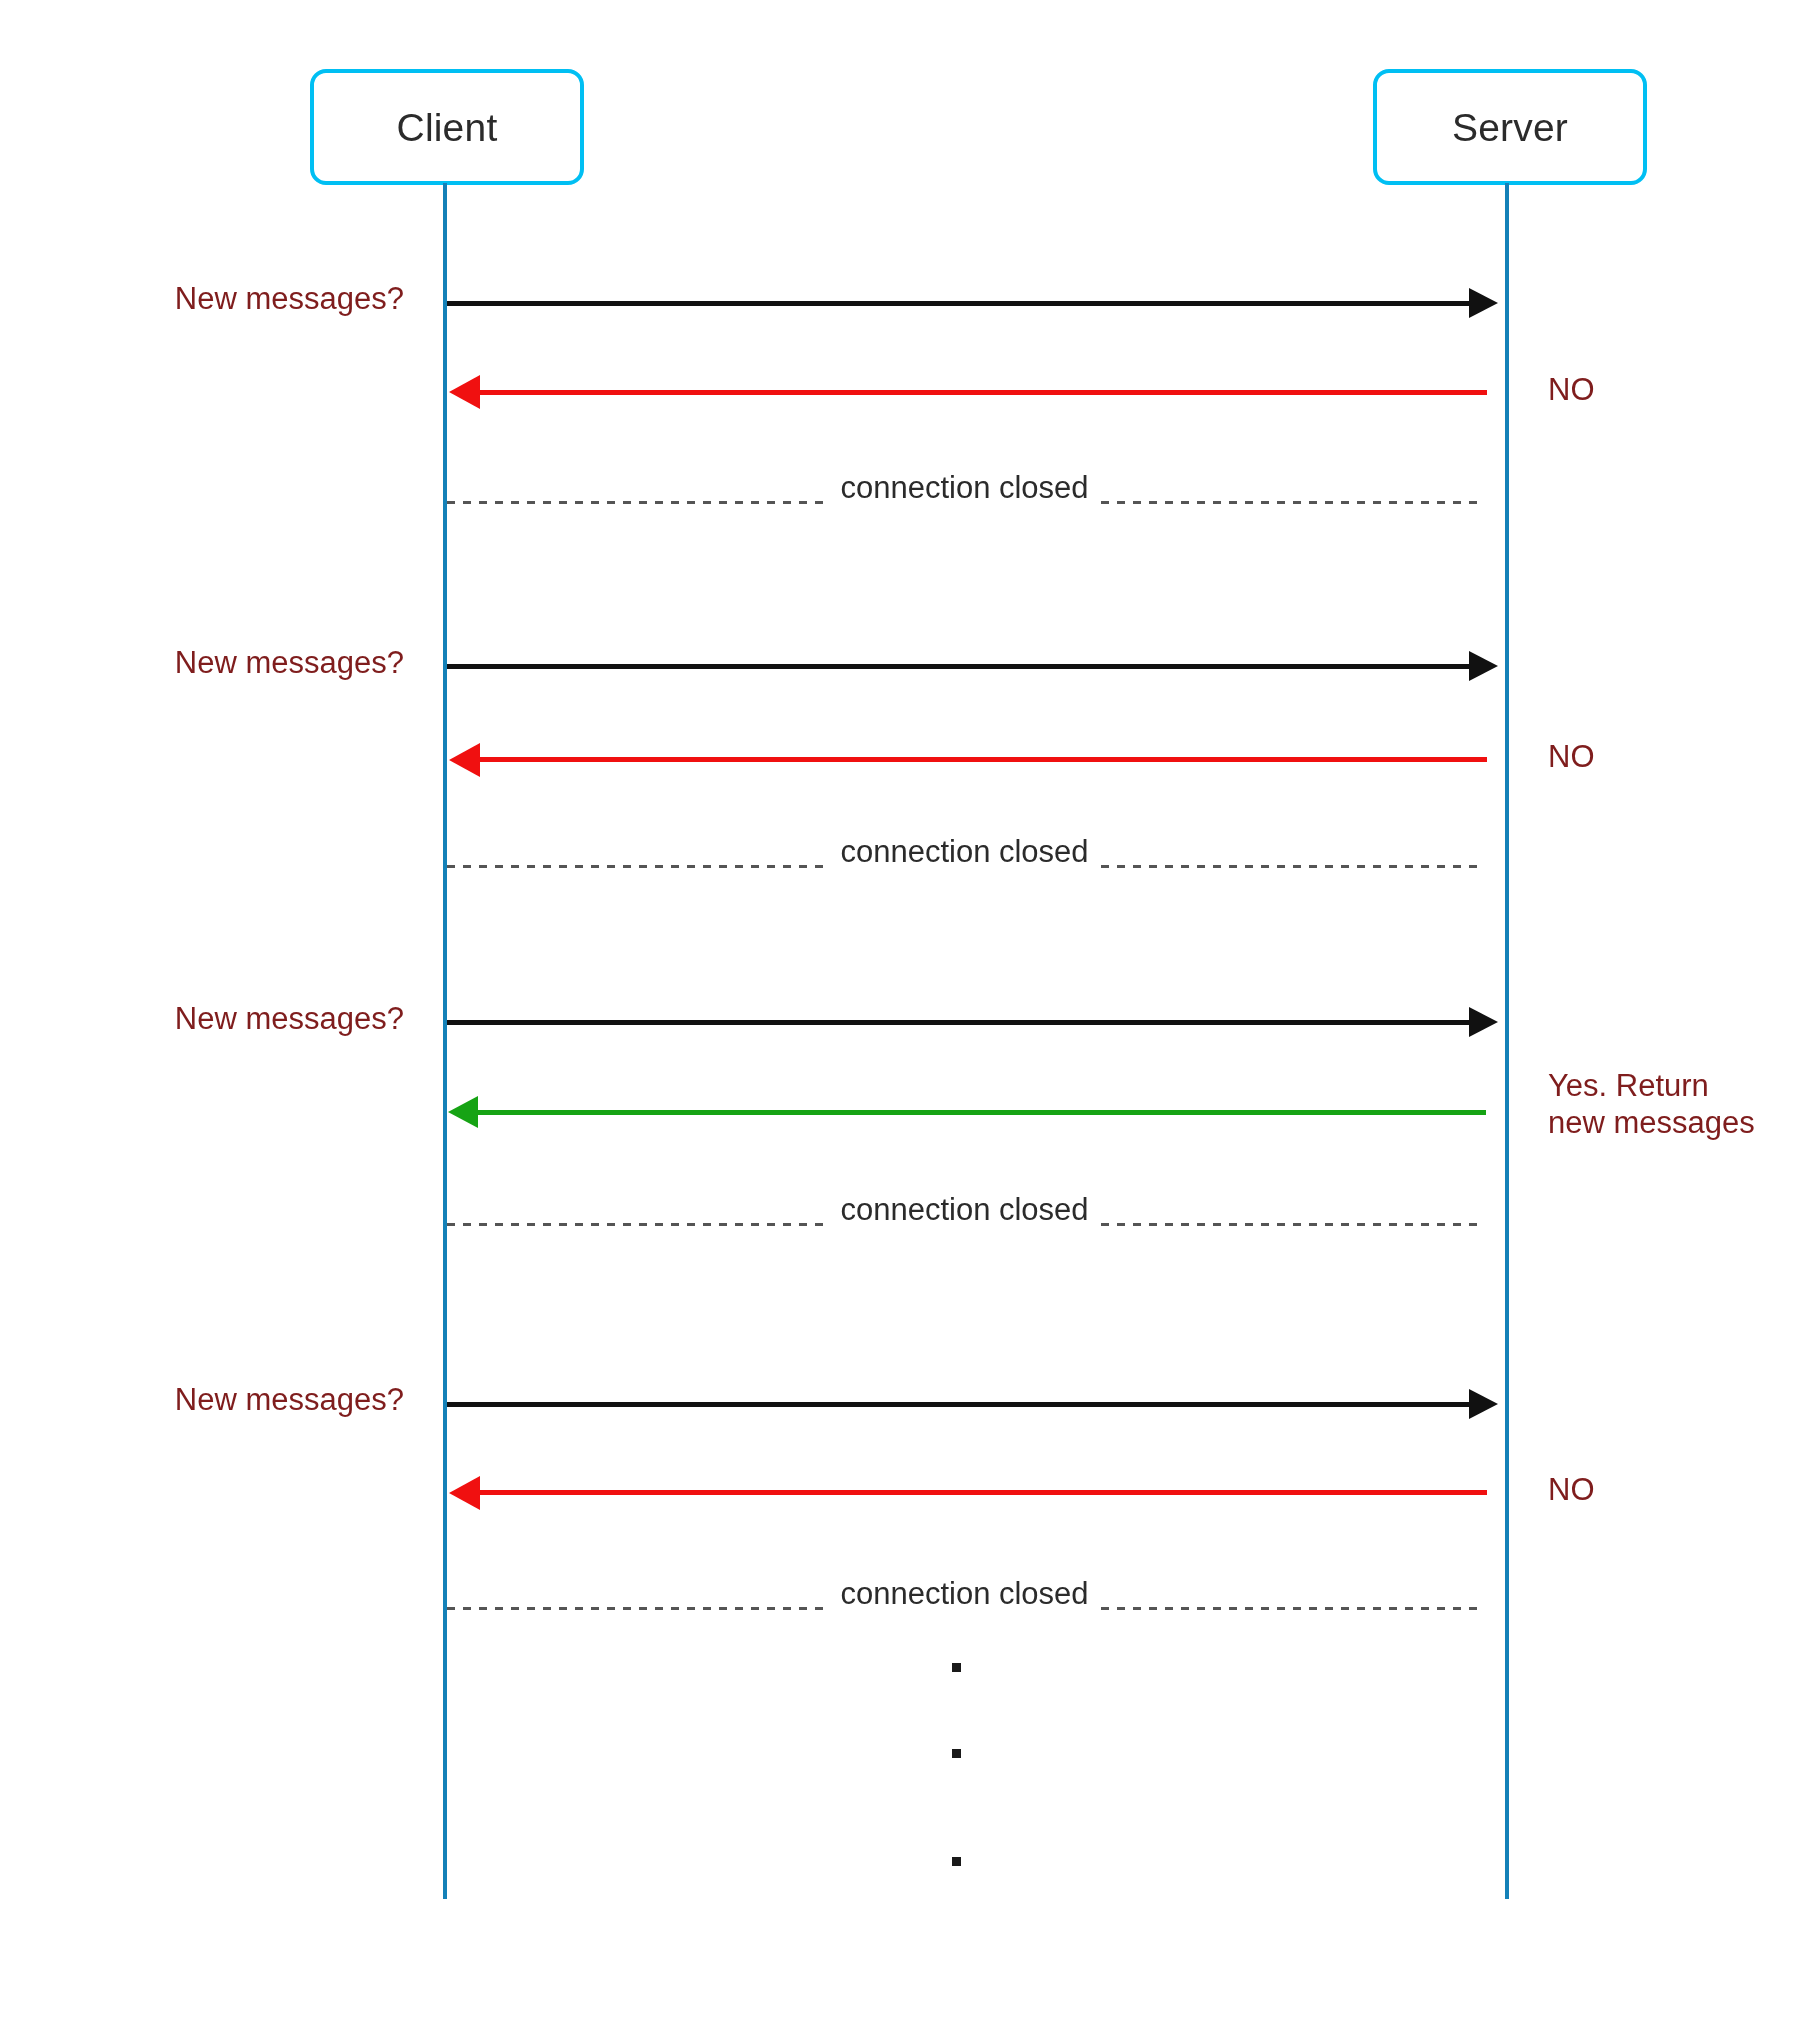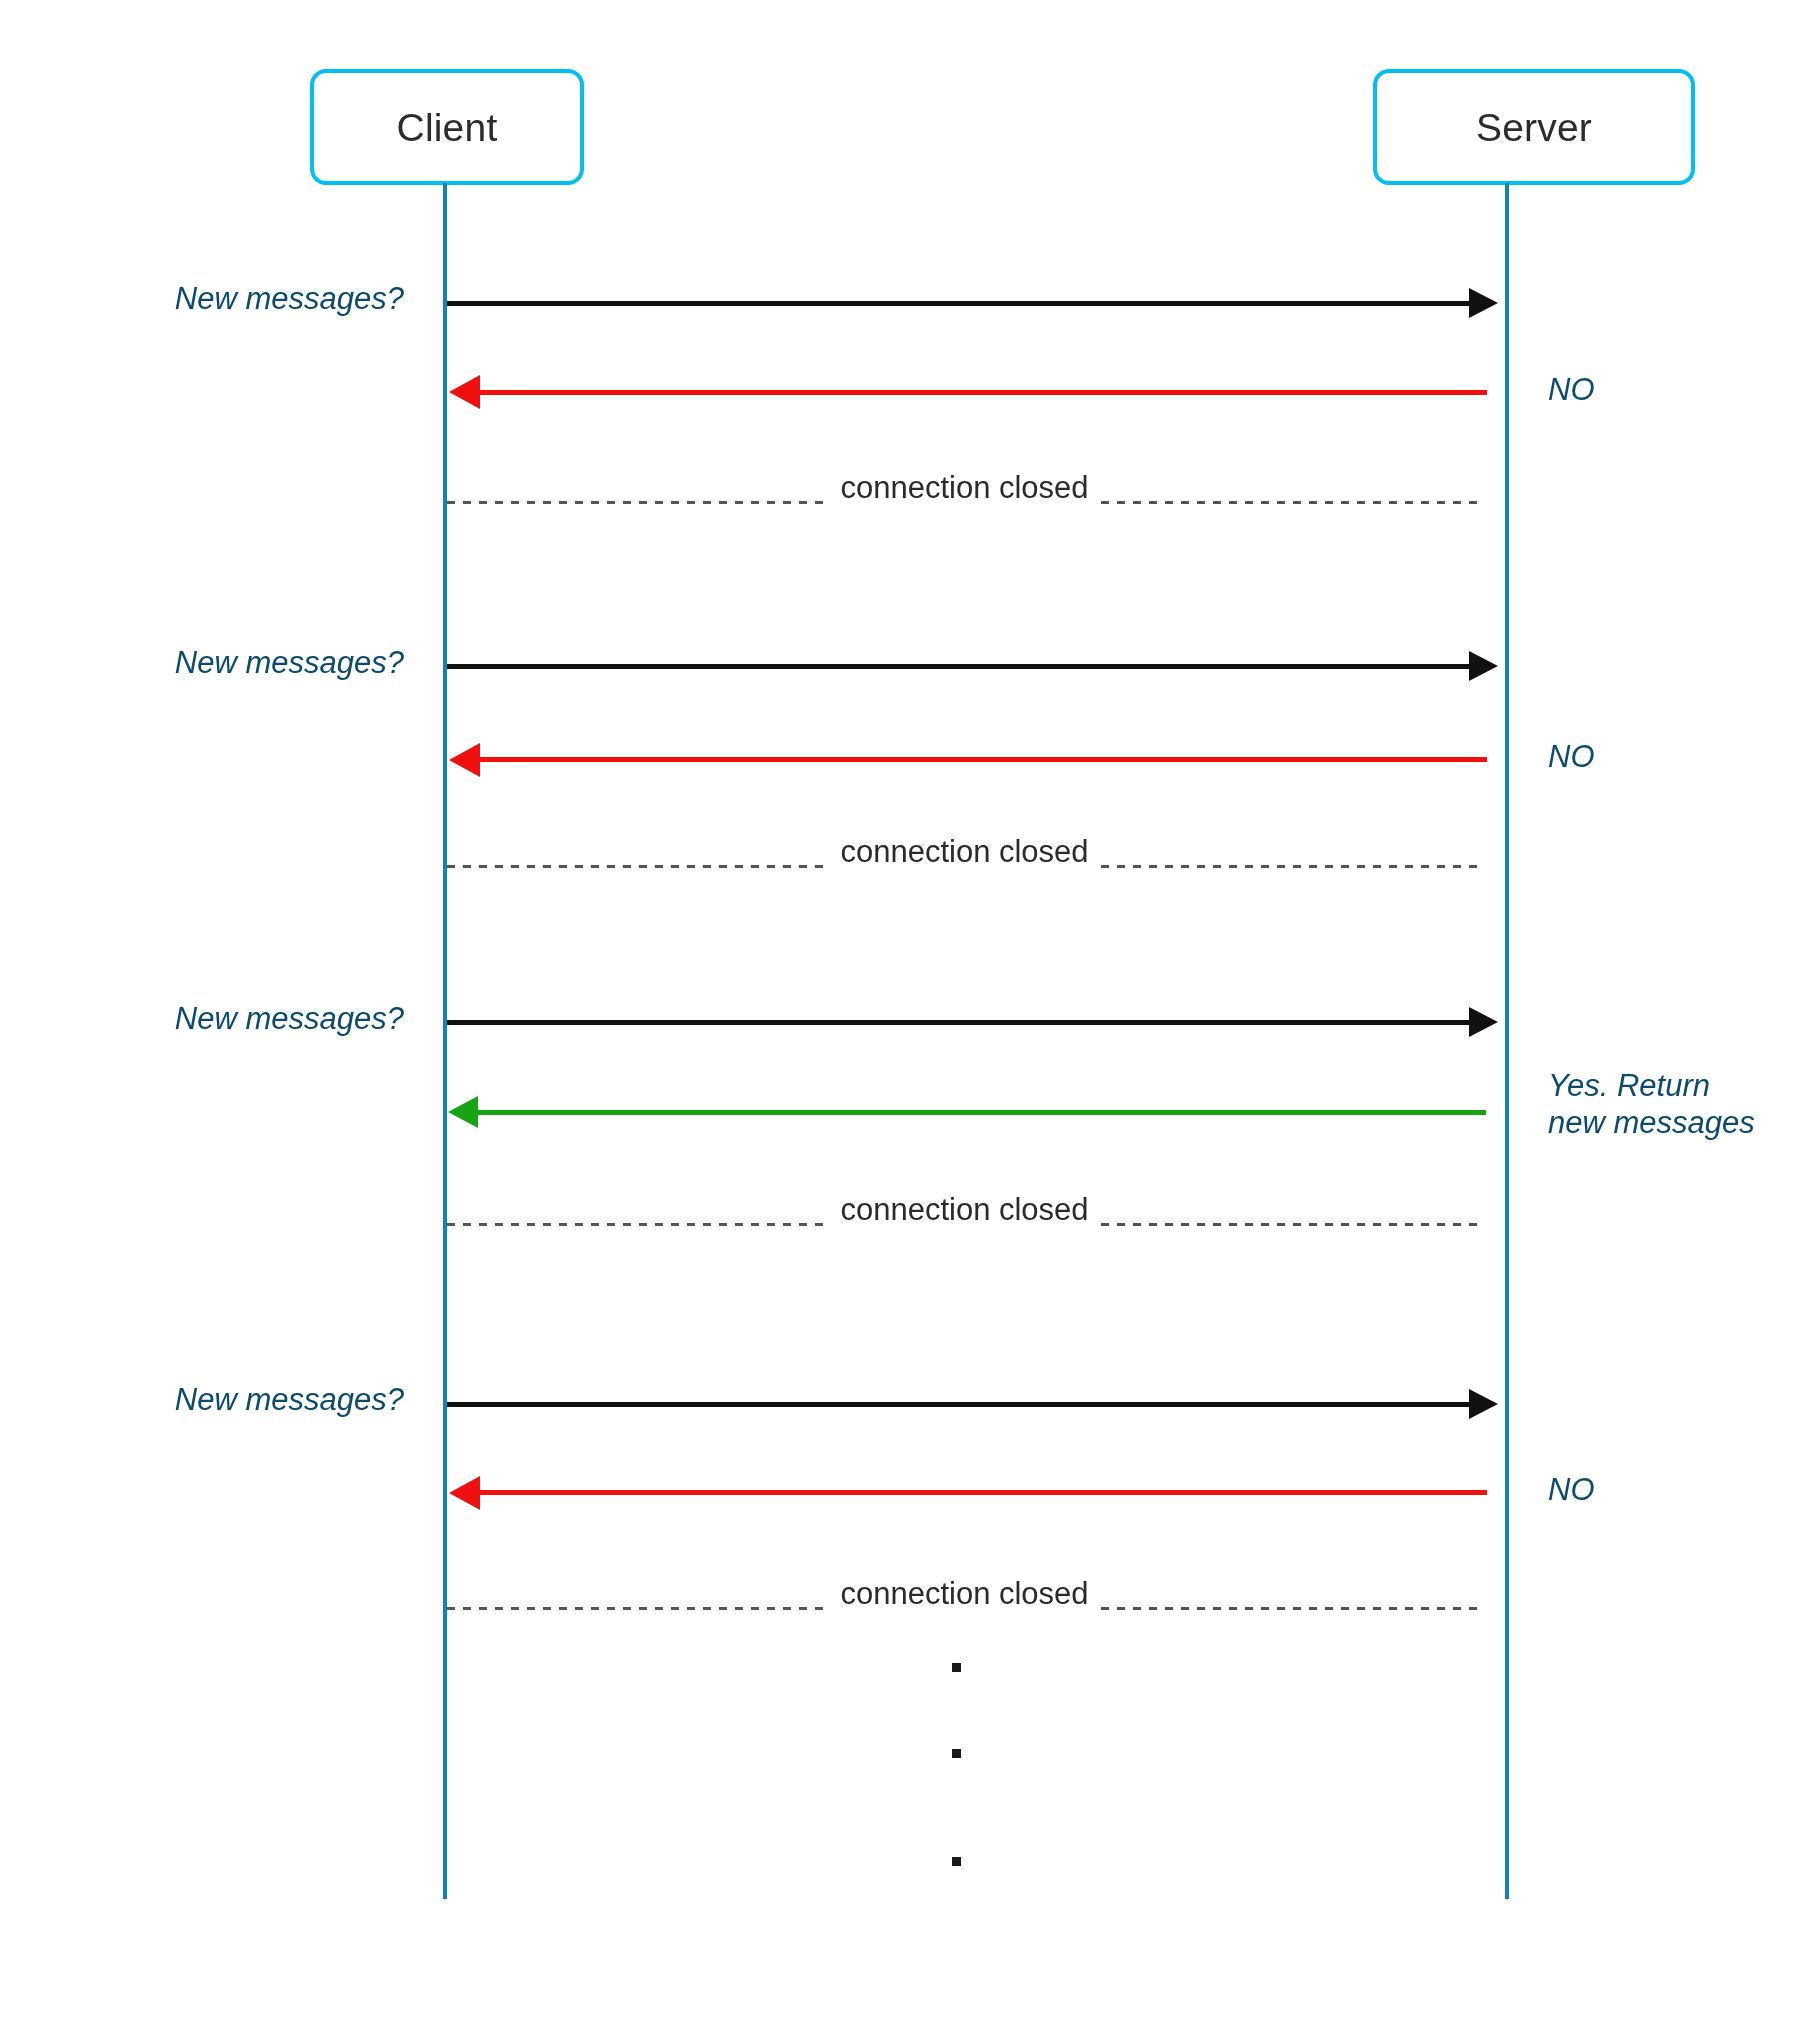--- a/index.html
+++ b/index.html
@@ -67,24 +67,23 @@
   }
   .arrowhead.left-green {
     border-top: 16.5px solid transparent;
     border-bottom: 16.5px solid transparent;
     border-right: 30px solid #16a314;
   }
   
   .side-label {
     position: absolute;
     font-size: 31px;
-    color: #0c4a6e;
+    color: #7f1d1d;
     line-height: 1.18;
     white-space: pre-line;
-    font-style: italic;
   }
   .side-label.left {
     text-align: right;
   }
   .side-label.right {
     text-align: left;
   }
   
   .closed-row {
     position: absolute;
@@ -128,21 +127,21 @@
 </head>
 <body>
 
 <div id="canvas">
 
   <div class="participant-box" style="left:265px; top:69px; width:274px; height:116px;">
     <span class="participant-label">Client</span>
   </div>
   <div class="lifeline" style="left:398px; top:183px; height:1716px;"></div>
 
-  <div class="participant-box" style="left:1328px; top:69px; width:322px; height:116px;">
+  <div class="participant-box" style="left:1328px; top:69px; width:274px; height:116px;">
     <span class="participant-label">Server</span>
   </div>
   <div class="lifeline" style="left:1460px; top:183px; height:1716px;"></div>
 
   <div class="side-label left" style="left:0px; top:281px; width:359px;">New messages?</div>
   <div class="msg-line black" style="left:402px; top:301px; width:1033px;"></div>
   <div class="arrowhead right-black" style="left:1424px; top:288px;"></div>
 
   <div class="msg-line red" style="left:426px; top:390px; width:1016px;"></div>
   <div class="arrowhead left-red" style="left:404px; top:375px;"></div>

